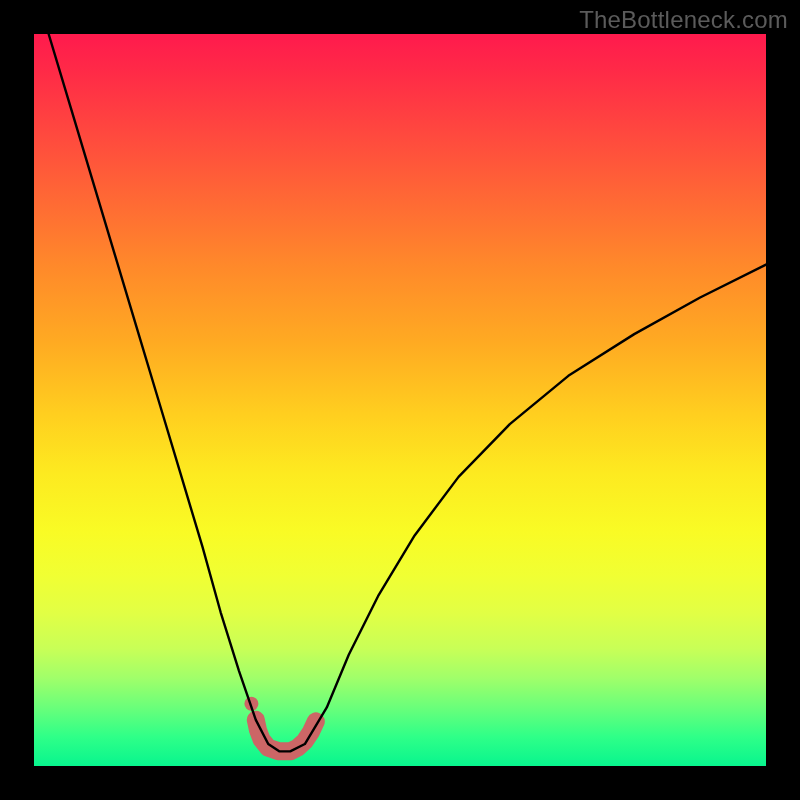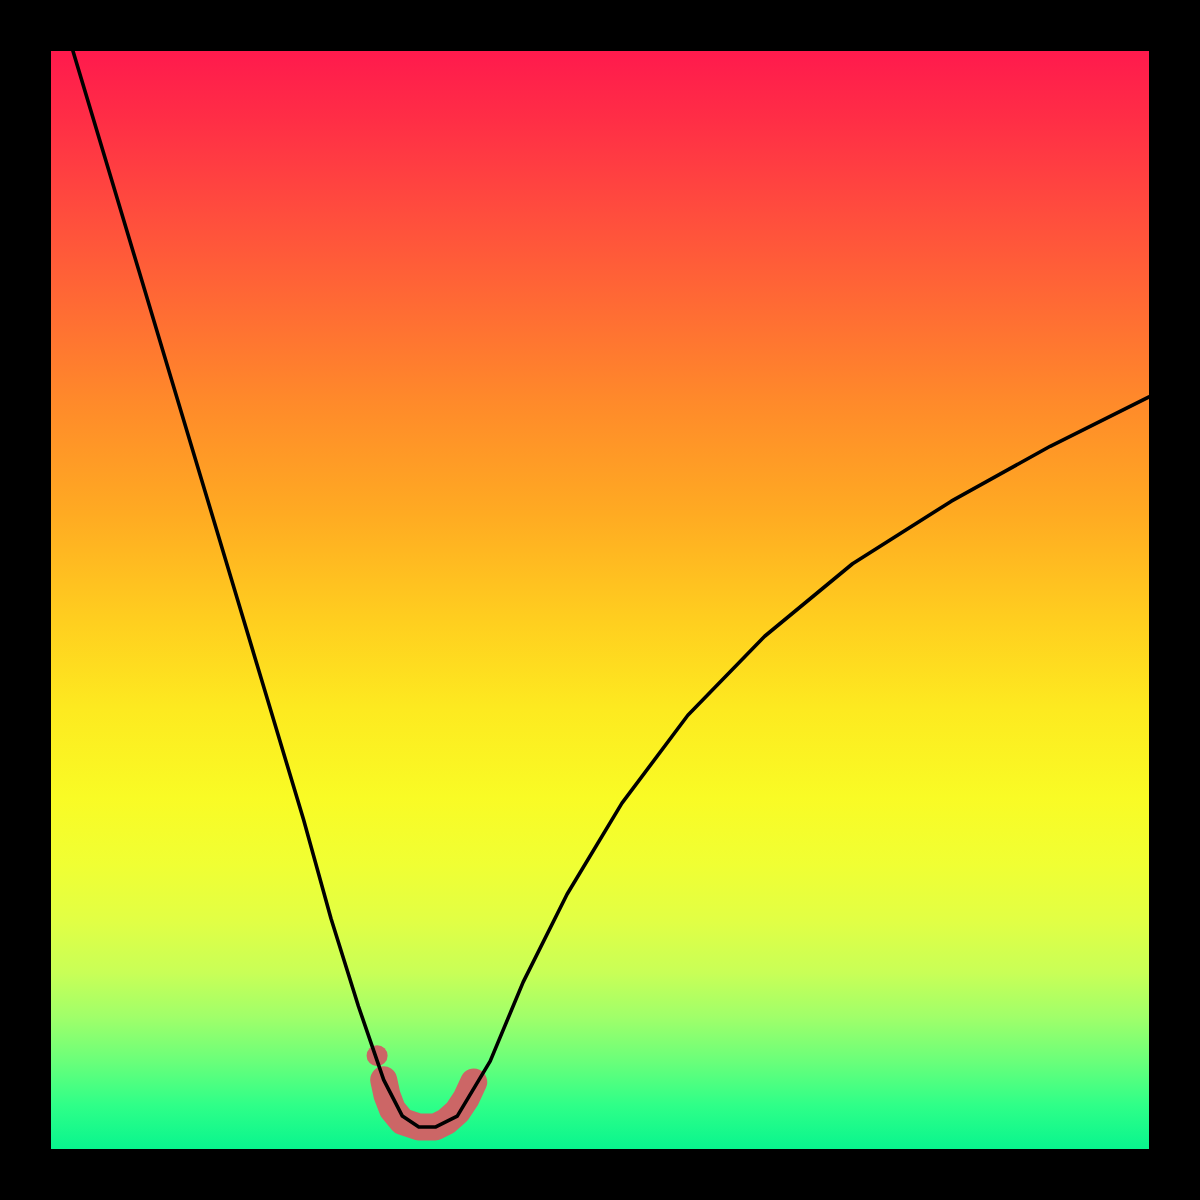--- a/index.html
+++ b/index.html
@@ -81,13 +81,14 @@
 
     <svg class="curve" viewBox="0 0 732 732" preserveAspectRatio="none">
       <g>
         <path id="trough-path" d="M221.80 685.88 L223.99 696.13 L227.65 705.65 L234.24 713.70 L245.22 717.36 L256.20 717.36 L263.52 713.70 L270.84 707.11 L276.70 698.33 L281.82 687.35" fill="none" stroke="#cc6666" stroke-width="18" stroke-linecap="round" stroke-linejoin="round"></path>
         <circle id="trough-dot" cx="217.40" cy="669.78" r="7" fill="#cc6666"></circle>
       </g>
       <path id="main-curve" d="M14.64 0.00 L36.60 73.20 L58.56 146.40 L80.52 219.60 L102.48 292.80 L124.44 366.00 L146.40 439.20 L168.36 512.40 L186.66 578.28 L204.96 636.84 L221.80 685.88 L234.24 710.04 L245.22 717.36 L256.20 717.36 L270.84 710.04 L292.80 673.44 L314.76 620.74 L344.04 562.18 L380.64 501.42 L424.56 442.86 L475.80 390.16 L534.36 341.84 L600.24 300.12 L666.12 263.52 L732.00 230.58" fill="none" stroke="#000000" stroke-width="2.4" stroke-linecap="round" stroke-linejoin="round"></path>
     </svg>
   </div>
 
+  <div class="watermark">TheBottleneck.com</div>
 </div>
 
 </body></html>

